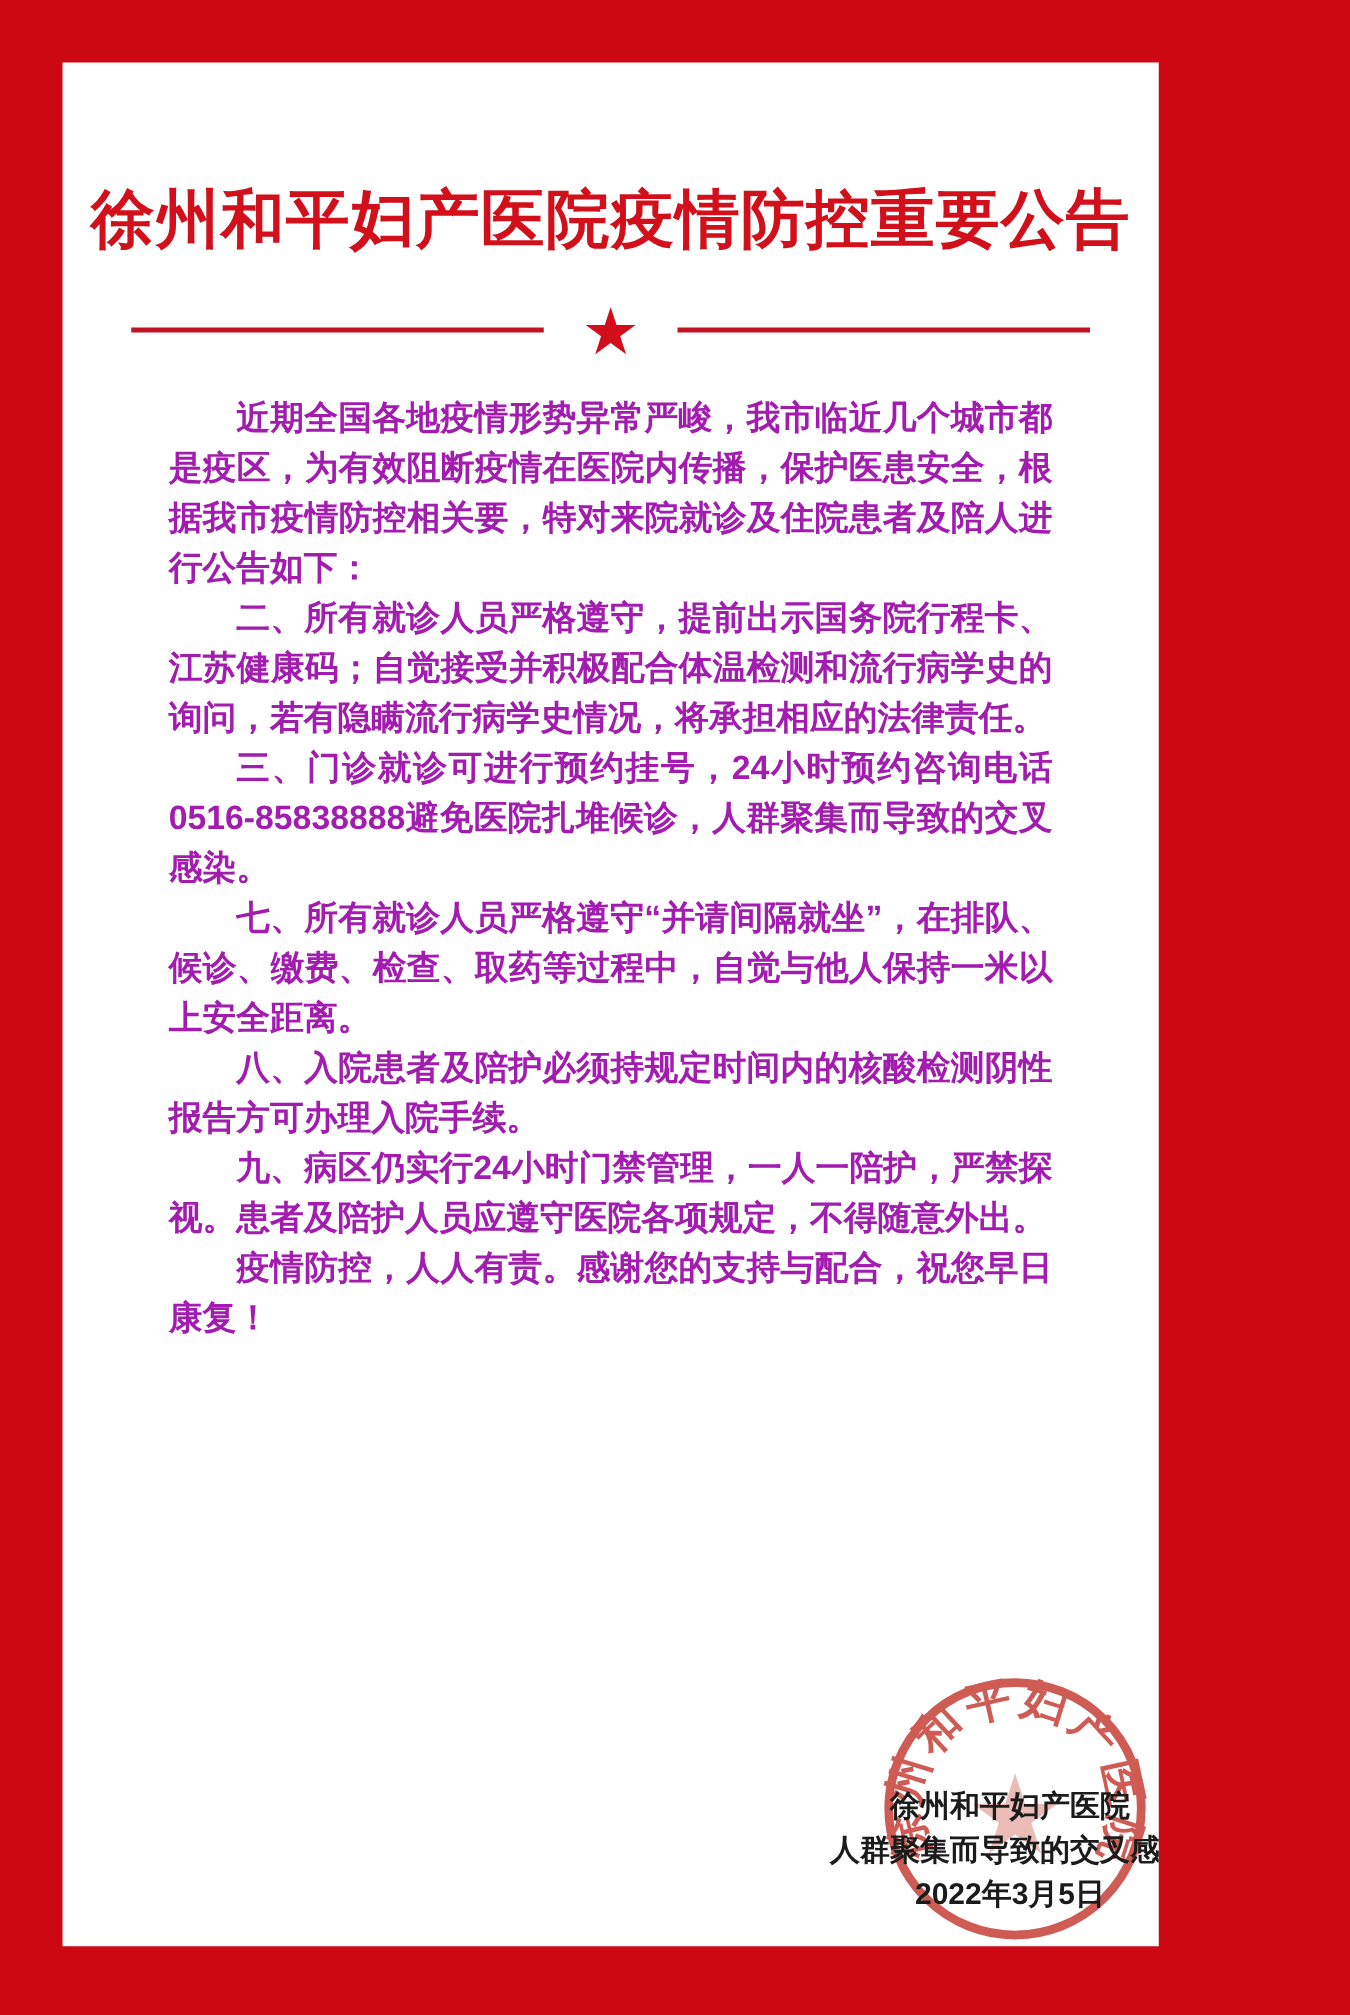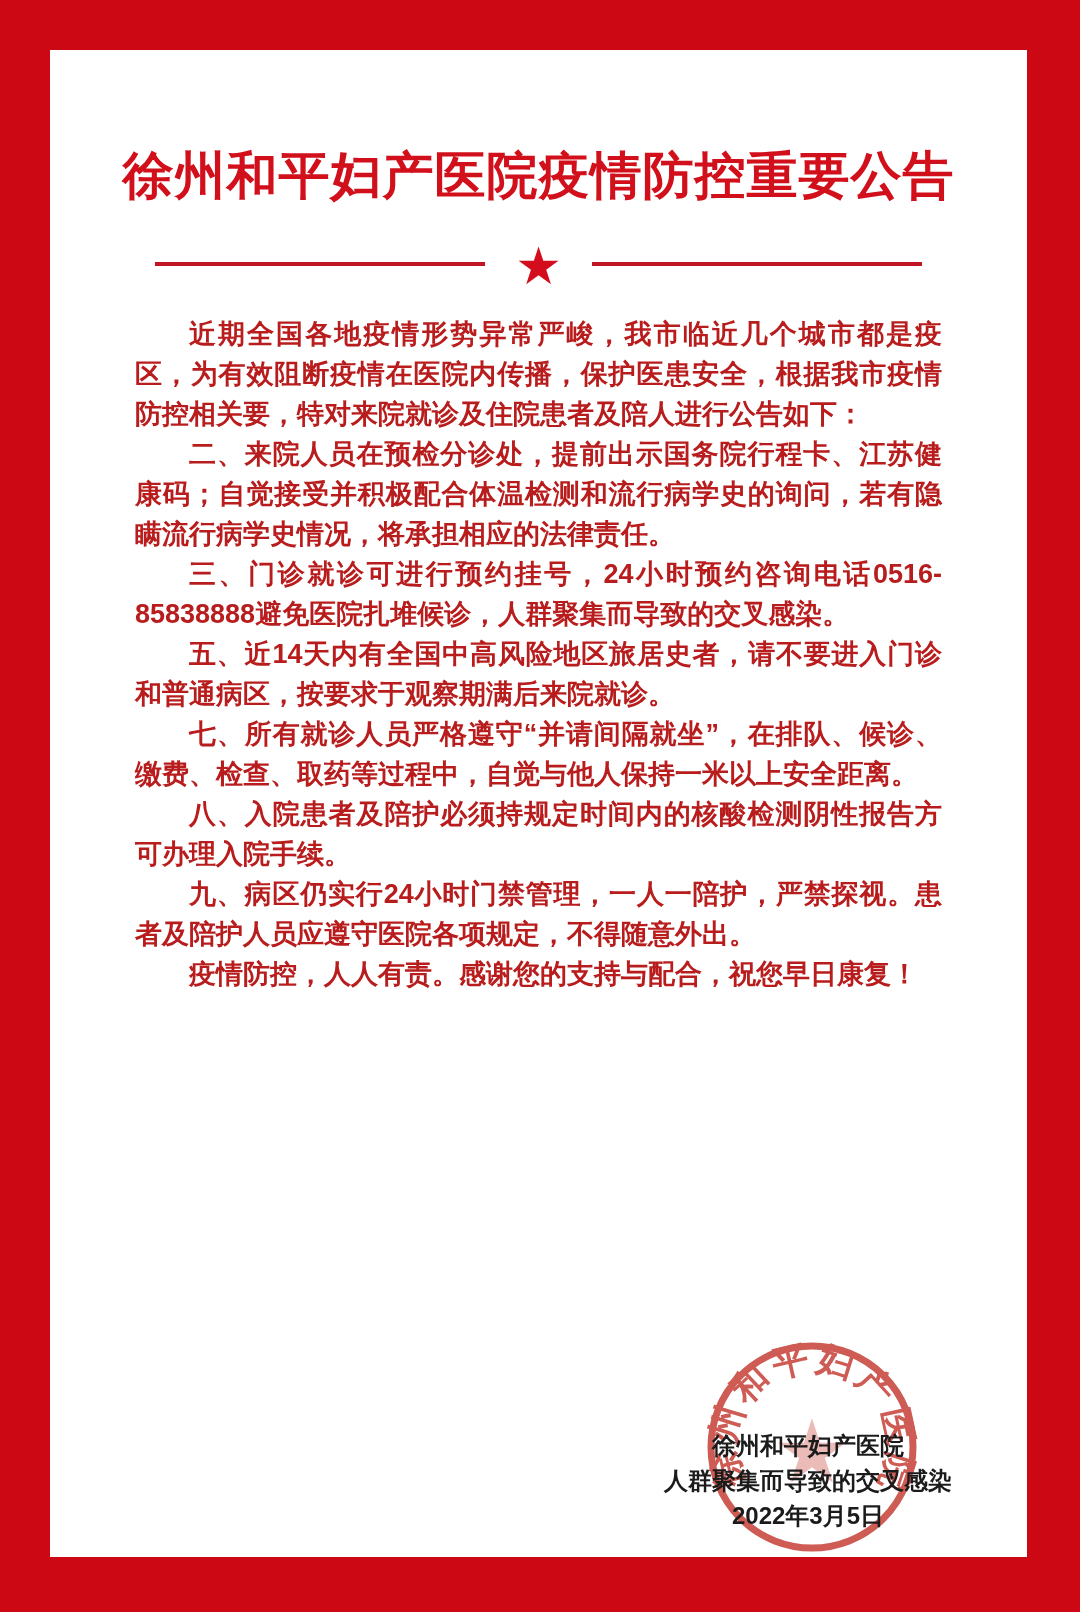--- a/index.html
+++ b/index.html
@@ -13,21 +13,21 @@
   .frame {
     position: relative;
     width: 1080px;
     height: 1612px;
     background: #cd0815;
   }
   .paper {
     position: absolute;
     left: 50px;
     top: 50px;
-    width: 977px;
+    width: 877px;
     height: 1507px;
     background: #ffffff;
     overflow: hidden;
   }
   .title {
     margin: 96px 20px 0 20px;
     text-align: center;
     font-size: 51px;
     line-height: 60px;
     font-weight: bold;
@@ -49,21 +49,21 @@
   }
   .divider .star {
     font-size: 52px;
     line-height: 52px;
     color: #d40d1d;
     margin: 0 30px;
     transform: translateY(2px);
   }
   .body-text {
     margin: 22px 85px 0 85px;
-    color: #b91c1c;
+    color: #a21caf;
     font-size: 27px;
     line-height: 40px;
     font-weight: bold;
     text-align: justify;
   }
   .body-text p {
     margin: 0;
     text-indent: 2em;
   }
   .signature {
@@ -113,23 +113,22 @@
     <h1 class="title">徐州和平妇产医院疫情防控重要公告</h1>
 
     <div class="divider">
       <span class="line"></span>
       <span class="star">★</span>
       <span class="line"></span>
     </div>
 
     <div class="body-text" id="paragraphs">
         <p>近期全国各地疫情形势异常严峻，我市临近几个城市都是疫区，为有效阻断疫情在医院内传播，保护医患安全，根据我市疫情防控相关要，特对来院就诊及住院患者及陪人进行公告如下：</p>
-        <p>二、来院人员在预检分诊处，提前出示国务院行程卡、江苏健康码；自觉接受并积极配合体温检测和流行病学史的询问，若有隐瞒流行病学史情况，将承担相应的法律责任。</p>
+        <p>二、所有就诊人员严格遵守，提前出示国务院行程卡、江苏健康码；自觉接受并积极配合体温检测和流行病学史的询问，若有隐瞒流行病学史情况，将承担相应的法律责任。</p>
         <p>三、门诊就诊可进行预约挂号，24小时预约咨询电话0516-85838888避免医院扎堆候诊，人群聚集而导致的交叉感染。</p>
-        <p>五、近14天内有全国中高风险地区旅居史者，请不要进入门诊和普通病区，按要求于观察期满后来院就诊。</p>
         <p>七、所有就诊人员严格遵守“并请间隔就坐”，在排队、候诊、缴费、检查、取药等过程中，自觉与他人保持一米以上安全距离。</p>
         <p>八、入院患者及陪护必须持规定时间内的核酸检测阴性报告方可办理入院手续。</p>
         <p>九、病区仍实行24小时门禁管理，一人一陪护，严禁探视。患者及陪护人员应遵守医院各项规定，不得随意外出。</p>
         <p>疫情防控，人人有责。感谢您的支持与配合，祝您早日康复！</p>
       </div>
 
     <svg class="seal" viewBox="0 0 230 230">
       <circle cx="115" cy="115" r="101"></circle>
       <defs>
         <path id="sealArc" d="M 49.2 153 A 76 76 0 1 1 180.8 153" fill="none"></path>

